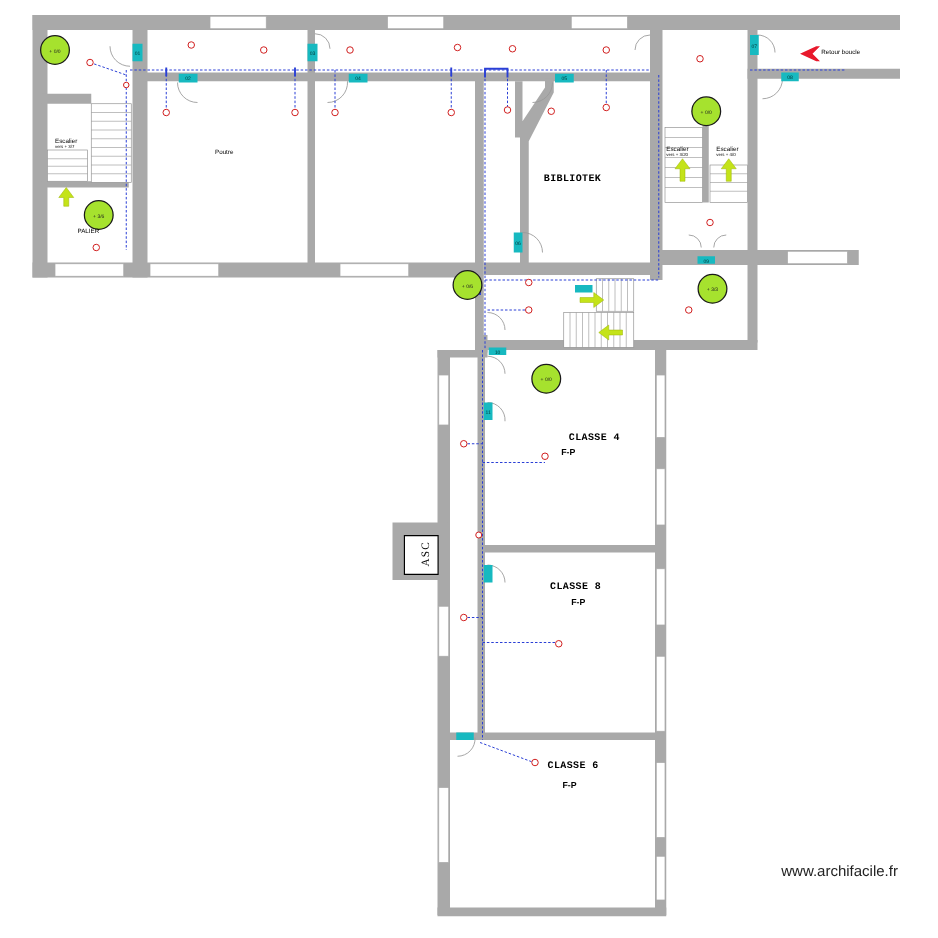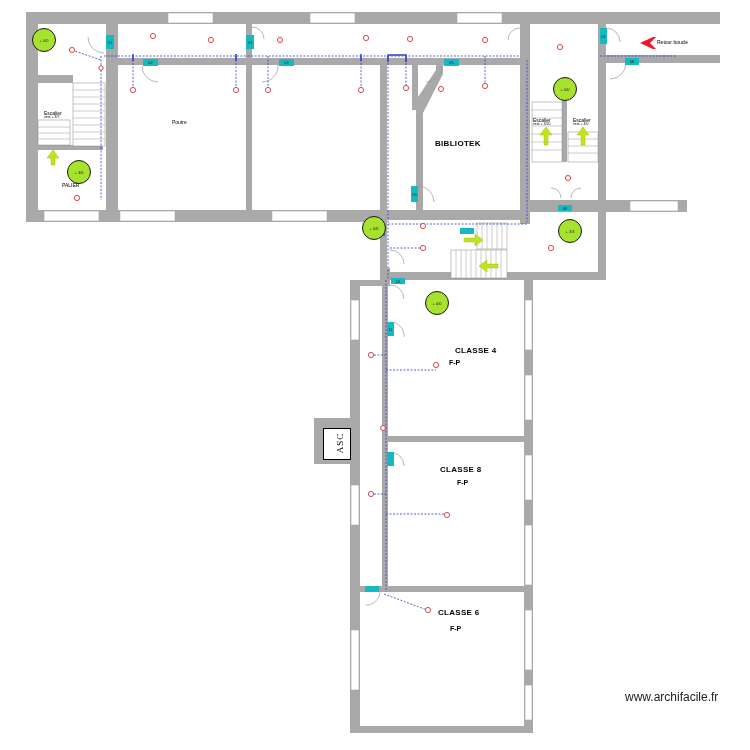--- a/index.html
+++ b/index.html
@@ -1,19 +1,19 @@
 <!DOCTYPE html>
 <html><head>
 <meta charset="utf-8">
 <style>
   html, body { margin:0; padding:0; background:#ffffff; }
   body { width:750px; height:750px; position:relative; overflow:hidden; font-family:"Liberation Sans", sans-serif; }
   #plan { position:absolute; left:0; top:0; width:750px; height:750px; }
   .lbl { position:absolute; color:#000; white-space:nowrap; line-height:1; }
-  .room-title { font-size:8px; font-weight:bold; letter-spacing:0.3px; }
+  .room-title { font-size:8px; font-weight:bold; letter-spacing:0.3px;font-family:Liberation Mono, monospace; }
   .room-sub { font-size:7px; font-weight:bold; }
   .small { font-size:5px; }
   .tiny { font-size:3.5px; line-height:1.1; }
   .watermark { position:absolute; left:625px; top:690px; font-size:12px; color:#222; }
   .asc { position:absolute; left:323px; top:428px; width:26px; height:30px; border:1px solid #000; background:#fff; }
   .asc span { position:absolute; left:6px; top:9px; transform:rotate(-90deg); font-family:"Liberation Serif", serif; font-size:9px; letter-spacing:1px; }
   .badge { position:absolute; border-radius:50%; background:#a6e22e; border:1px solid #1a1a1a; display:flex; align-items:center; justify-content:center; font-size:4px; color:#222; }
   .door-tag { position:absolute; background:#17b9c0; font-size:4px; color:#033; display:flex; align-items:center; justify-content:center; }
 </style>
 </head>

